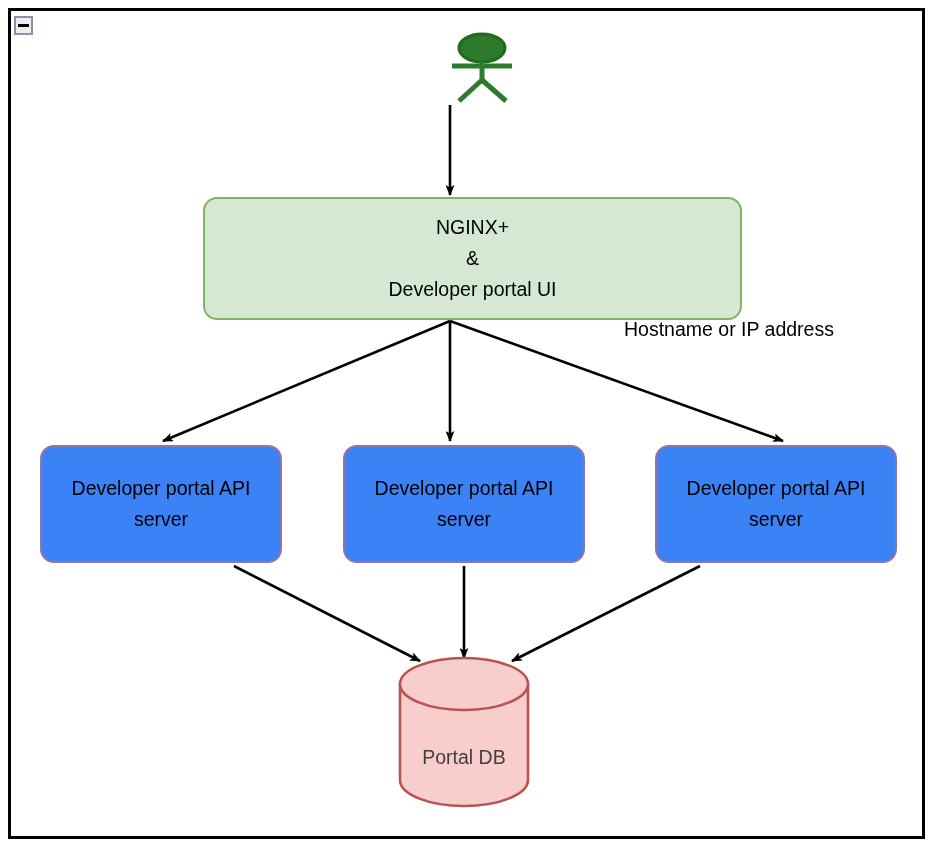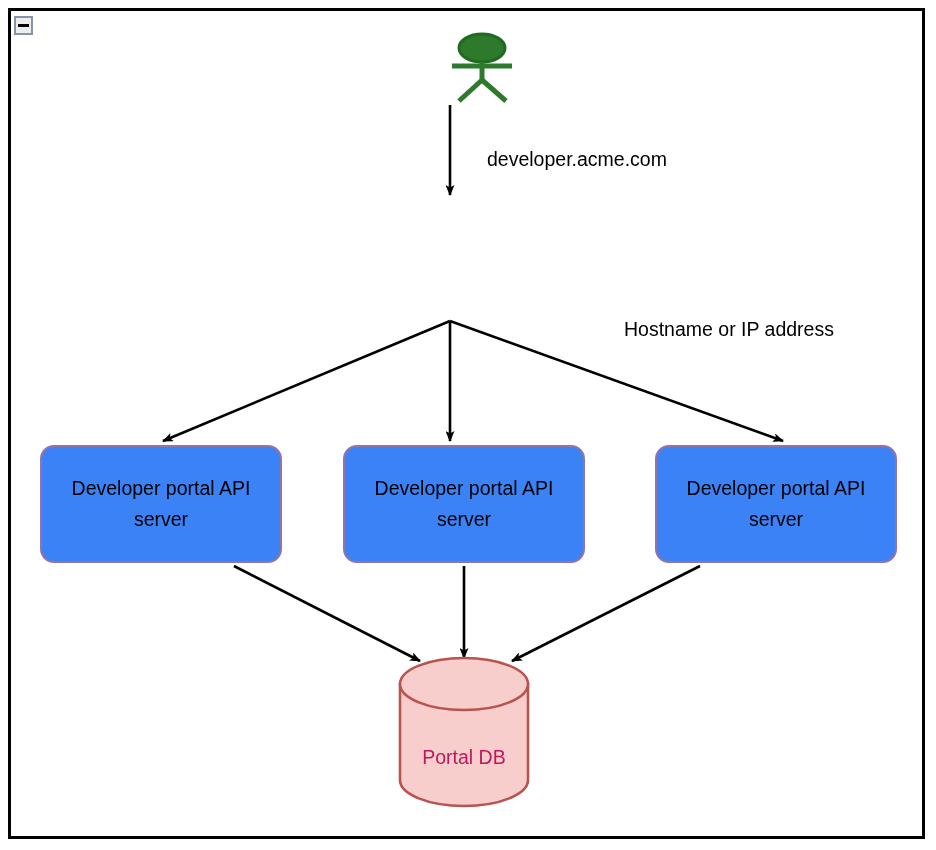--- a/index.html
+++ b/index.html
@@ -77,21 +77,21 @@
   }
   .edge-label {
     position: absolute;
     font-size: 19.5px;
     color: #000000;
     white-space: nowrap;
   }
   .db-label {
     position: absolute;
     font-size: 19.5px;
-    color: #be185d;
+    color: #404040;
     white-space: nowrap;
     text-align: center;
   }
 </style>
 </head>
 <body>
 
 <div id="canvas">
 
   <div class="frame"></div>
@@ -128,20 +128,27 @@
     <line x1="464" y1="566" x2="464" y2="658" stroke="#000000" stroke-width="2.6" marker-end="url(#arrowhead)"></line>
 
     <line x1="700" y1="566" x2="512" y2="661" stroke="#000000" stroke-width="2.6" marker-end="url(#arrowhead)"></line>
 
     <g>
       <path d="M400,684 L400,780 A64,26 0 0 0 528,780 L528,684 Z" fill="#f8cecc" stroke="#b85450" stroke-width="2.6"></path>
       <ellipse cx="464" cy="684" rx="64" ry="26" fill="#f8cecc" stroke="#b85450" stroke-width="2.6"></ellipse>
     </g>
   </svg>
 
+  <div class="node node-green" style="left:203px; top:197px; width:539px; height:123px;">
+    <div>
+      <div>NGINX+</div>
+      <div>&amp;</div>
+      <div>Developer portal UI</div>
+    </div>
+  </div>
 
   <div class="node node-purple" style="left:40px; top:445px; width:242px; height:118px;">
     <div>
       <div>Developer portal API</div>
       <div>server</div>
     </div>
   </div>
 
   <div class="node node-purple" style="left:343px; top:445px; width:242px; height:118px;">
     <div>
@@ -152,17 +159,16 @@
 
   <div class="node node-purple" style="left:655px; top:445px; width:242px; height:118px;">
     <div>
       <div>Developer portal API</div>
       <div>server</div>
     </div>
   </div>
 
   <div class="db-label" style="left:400px; top:746px; width:128px;">Portal DB</div>
 
-  <div class="edge-label" style="left:487px; top:148px;">developer.acme.com</div>
 
   <div class="edge-label" style="left:624px; top:318px;">Hostname or IP address</div>
 
 </div>
 
 </body></html>

